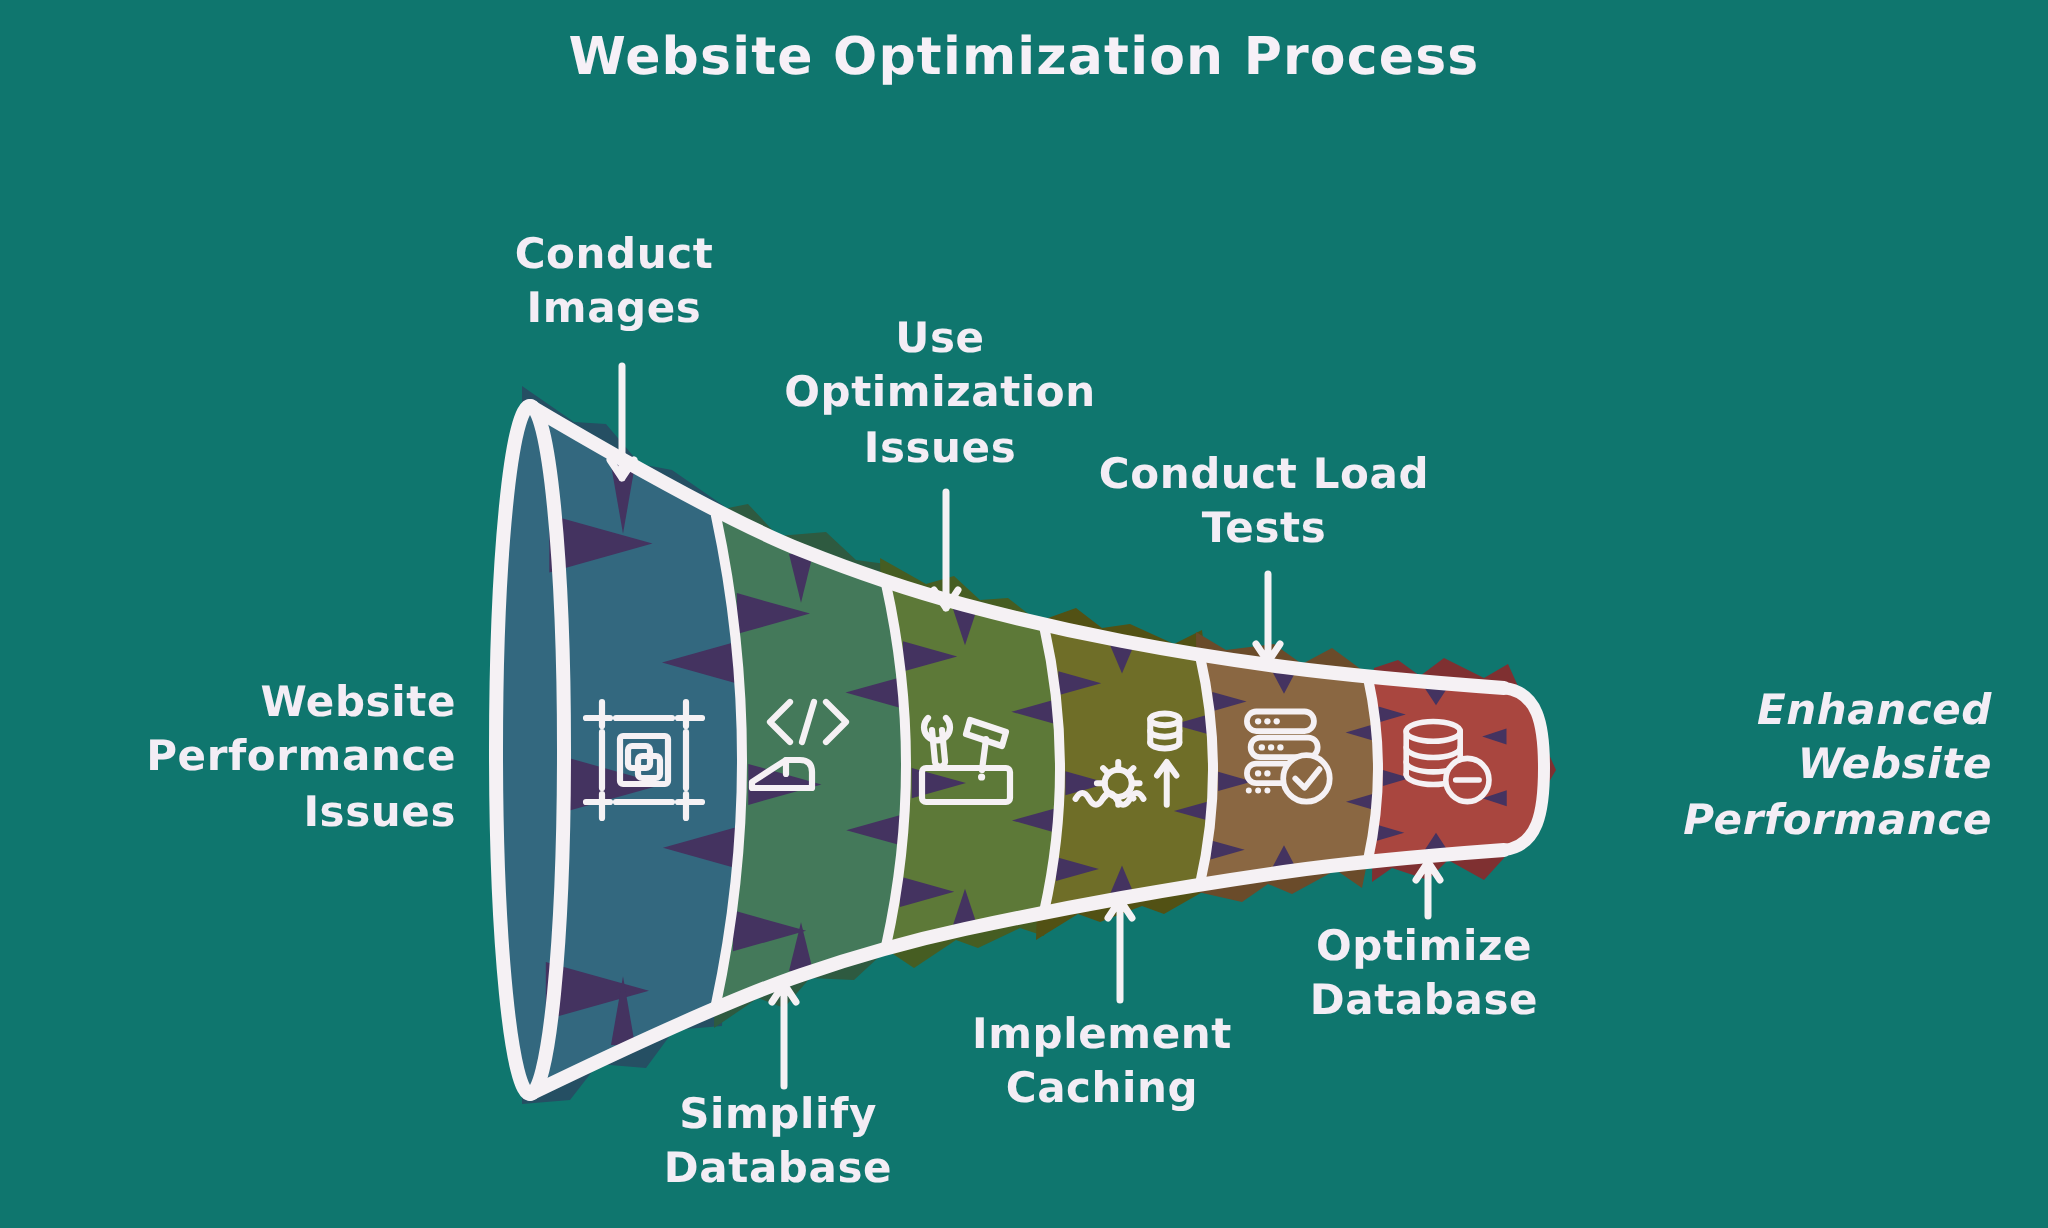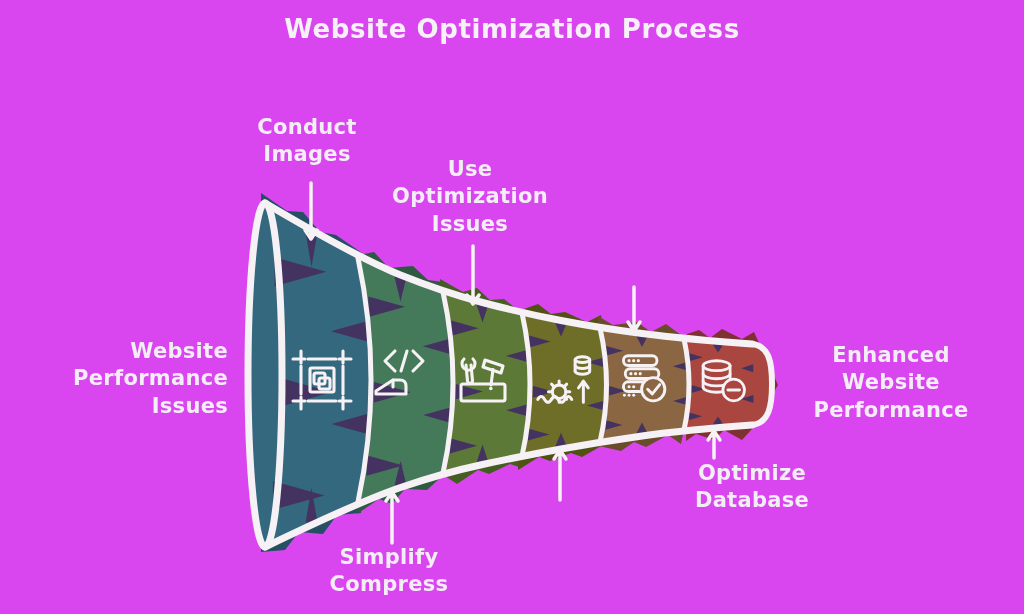--- a/index.html
+++ b/index.html
@@ -4,26 +4,26 @@
 <style>
   html,body{margin:0;padding:0;background:#2e2345;}
   #stage{position:relative;width:1024px;height:614px;overflow:hidden;background:#443360;
          font-family:"DejaVu Sans",sans-serif;}
   svg{position:absolute;left:0;top:0;}
   .title{position:absolute;left:0;top:14px;width:100%;text-align:center;
          font-size:26px;font-weight:700;letter-spacing:.6px;color:#f6f0f7;}
   .lbl{position:absolute;font-weight:600;font-size:21px;line-height:1.3;letter-spacing:.3px;
        color:#f3edf5;white-space:pre-line;transform:translateX(-50%);text-align:center;}
   .lbl.side-left{transform:none;text-align:right;}
-  .lbl.side-right{transform:none;text-align:center;}
+  .lbl.side-right{transform:none;text-align:right;font-style:italic;}
 </style>
 </head>
 <body>
 
-<div id="stage" style="background: #d946ef;">
+<div id="stage" style="background: #0f766e;">
 
   <div class="title">Website Optimization Process</div>
 
   <svg width="1024" height="614" viewBox="0 0 1024 614">
 
     <g id="funnel-gen">
         <polygon points="261,193 287,211 303,212 320,232 336,235 362,253 367,380 361,513 337,515 323,534 299,532 285,550 261,552" fill="#254f63"></polygon>
         <polygon points="359,255 374,252 389,268 413,266 428,280 443,282 452,383 440,478 427,490 405,489 392,504 379,499 357,514" fill="#2e5a40"></polygon>
         <polygon points="440,279 463,292 477,288 490,300 504,299 518,310 531,385 522,468 510,464 489,474 478,470 457,484 445,476" fill="#465d22"></polygon>
         <polygon points="524,309 538,304 551,314 565,312 587,322 601,315 609,385 603,445 582,457 571,453 550,461 539,457 518,470" fill="#525114"></polygon>
@@ -162,25 +162,29 @@
         <path d="M-21 7A15 5.5 0 0 0 9 7"></path>
         <circle cx="13" cy="10" r="12" fill="#a9463f"></circle>
         <path d="M6.5 10H19.5"></path>
       </g>
     </g>
   </svg>
 
   <div class="lbl" style="left:307px;top:114px;">Conduct
 Images</div>
   <div class="lbl" style="left:389px;top:544px;">Simplify
-Compress</div>
+Database</div>
   <div class="lbl" style="left:470px;top:156px;">Use
 Optimization
 Issues</div>
-  <div class="lbl" style="left:752px;top:460px;">Optimize
+  <div class="lbl" style="left:551px;top:504px;">Implement
+Caching</div>
+  <div class="lbl" style="left:632px;top:224px;">Conduct Load
+Tests</div>
+  <div class="lbl" style="left:712px;top:460px;">Optimize
 Database</div>
 
   <div class="lbl side-left" style="left:38px;width:190px;top:338px;">Website
 Performance
 Issues</div>
   <div class="lbl side-right" style="left:786px;width:210px;top:342px;">Enhanced
 Website
 Performance</div>
 </div>
 

